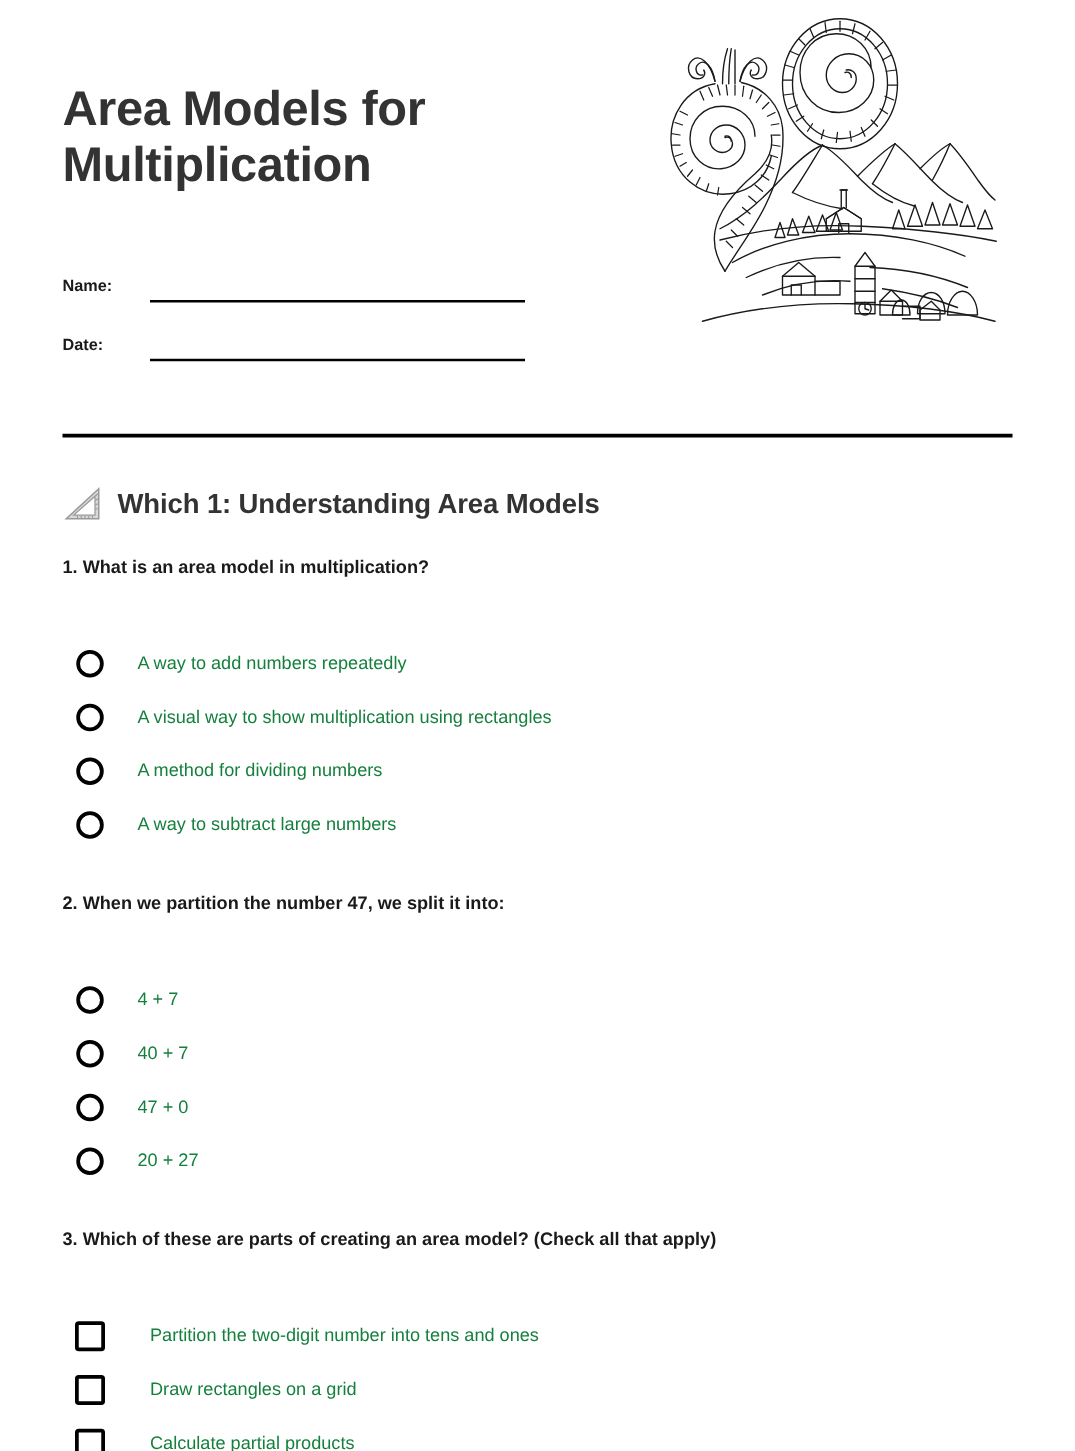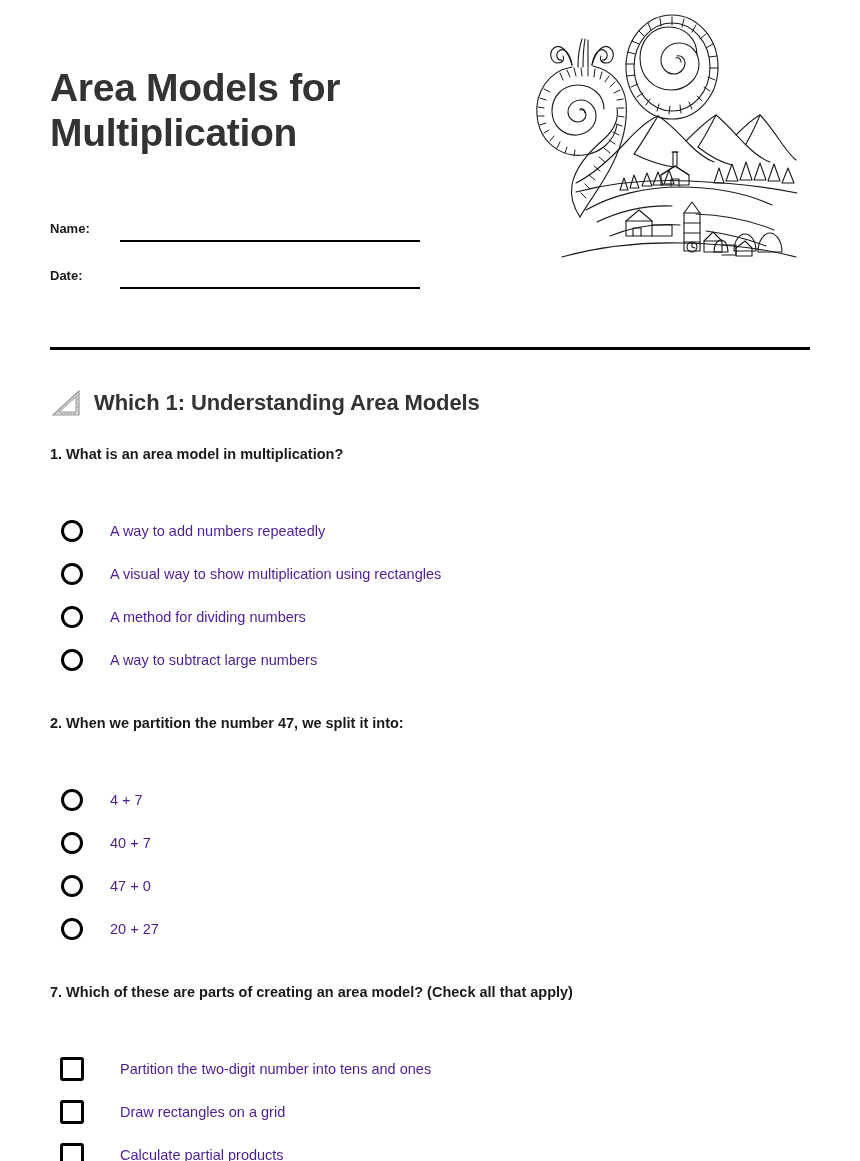--- a/index.html
+++ b/index.html
@@ -154,21 +154,21 @@
     width: 24px;
     height: 24px;
     box-sizing: border-box;
     border: 3px solid #000000;
     border-radius: 3px;
     background: #ffffff;
     margin-left: 10px;
   }
   .option-label {
     font-size: 14.5px;
-    color: #4c1d95;
+    color: #15803d;
     line-height: 20px;
   }
   .radios .option-label { margin-left: 27px; }
   .checks .option-label { margin-left: 36px; }
 </style>
 </head>
 <body>
 
 <div class="page">
 
@@ -417,21 +417,21 @@
         <span class="option-label">47 + 0</span>
       </li>
       <li class="option">
         <span class="option-radio"></span>
         <span class="option-label">20 + 27</span>
       </li>
     </ul>
   </div>
 
   <div class="question q3">
-    <p class="question-text">7. Which of these are parts of creating an area model? (Check all that apply)</p>
+    <p class="question-text">3. Which of these are parts of creating an area model? (Check all that apply)</p>
     <ul class="options checks">
       <li class="option">
         <span class="option-check"></span>
         <span class="option-label">Partition the two-digit number into tens and ones</span>
       </li>
       <li class="option">
         <span class="option-check"></span>
         <span class="option-label">Draw rectangles on a grid</span>
       </li>
       <li class="option">

